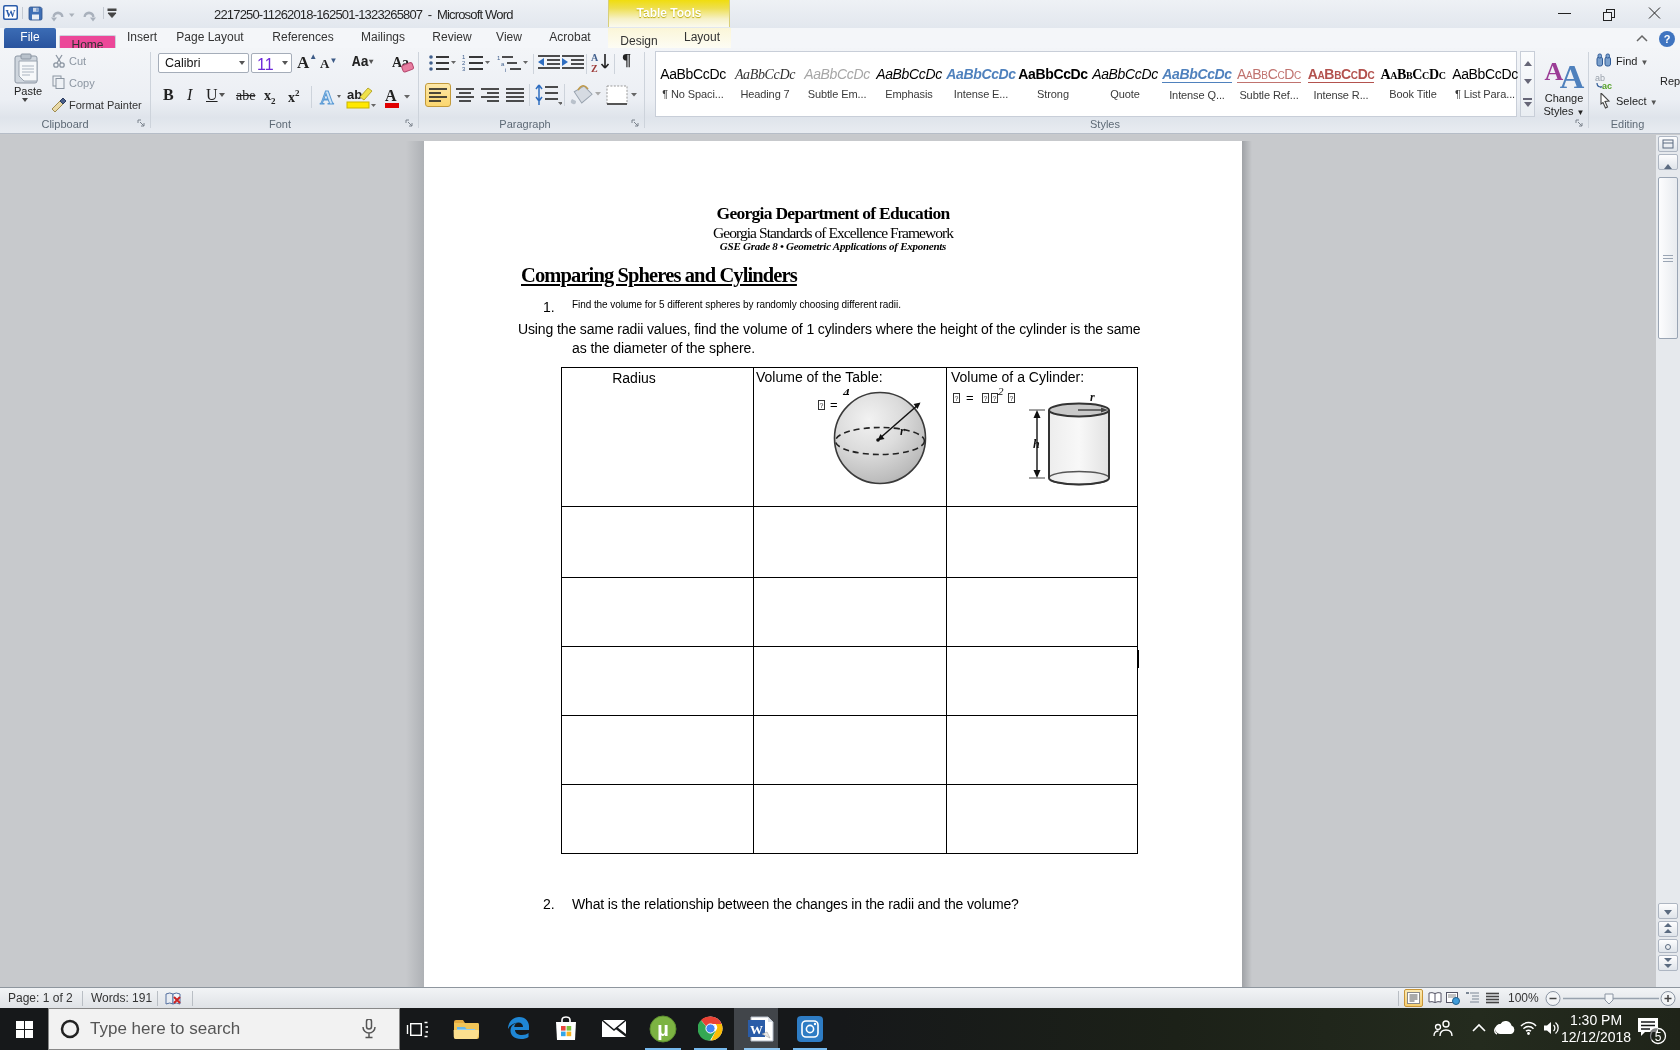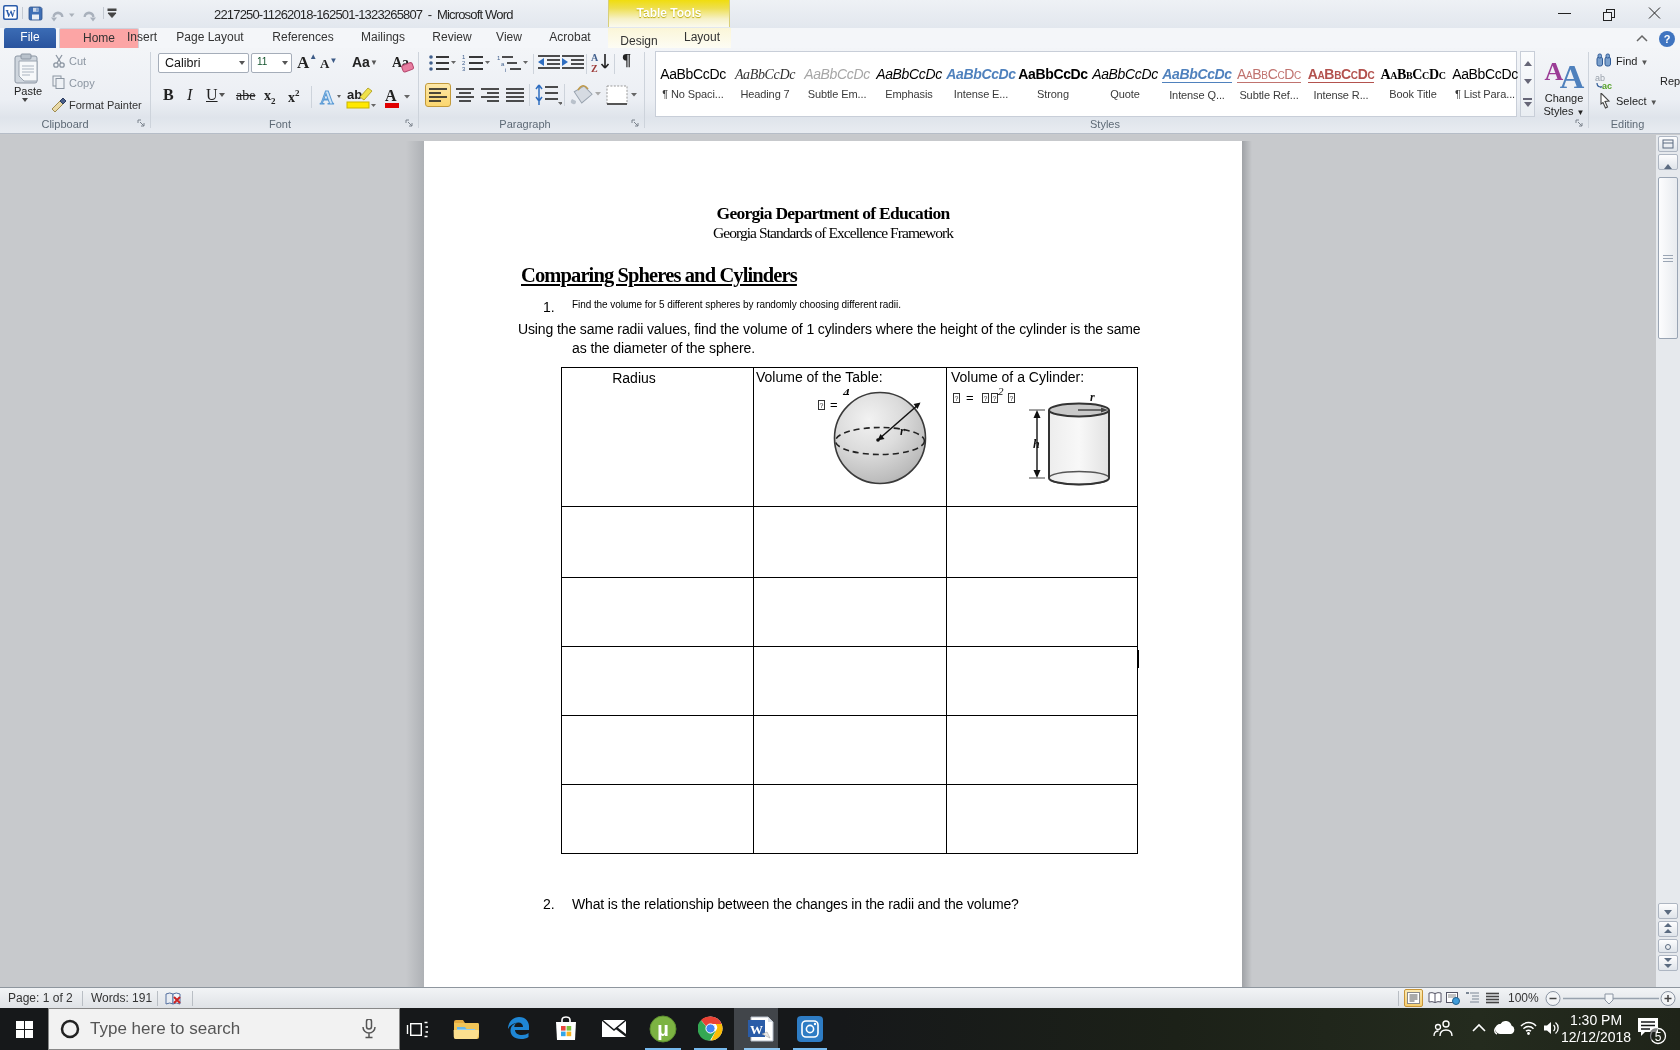--- a/index.html
+++ b/index.html
@@ -14,21 +14,21 @@
   #tabletools { left:608px; top:0px; width:122px; height:27px;
     background:linear-gradient(#f0dd0e 0%, #eedf4e 30%, #f6f1c8 70%, #fbfaee 100%);
     border-left:1px solid #d8cf7a; border-right:1px solid #d8cf7a;
     color:#fff; font-size:12px; font-weight:bold; text-align:center; line-height:27px;
     text-shadow:0 1px 1px #b9a900; }
 
   
   #tabrow { left:0; top:28px; width:1680px; height:20px; background:#f4f6f9; }
   .tab { position:absolute; top:0; height:20px; font-size:12px; color:#333; text-align:center; line-height:19px; }
   #tab-file { left:4px; width:52px; background:linear-gradient(#3b6cb5,#2a549e); color:#fff; border-radius:2px 2px 0 0; }
-  #tab-home { left:59px; width:80px; background:#fca5a5; border:1px solid #ccd2dc; border-bottom:0; border-radius:2px 2px 0 0; }
+  #tab-home { left:59px; width:57px; background:#ec4899; border:1px solid #ccd2dc; border-bottom:0; border-radius:2px 2px 0 0;margin-top:7px; }
   #ctxwash { left:608px; top:0; width:123px; height:20px; background:linear-gradient(#fbf6d8,#fdfcf4); }
 
   
   #ribbon { left:0; top:48px; width:1680px; height:86px;
     background:linear-gradient(#f3f5f8 0%, #eceff4 60%, #dfe4eb 82%, #e8ecf1 100%);
     border-bottom:1px solid #b6bdc7; }
   .gsep { position:absolute; top:4px; height:76px; width:1px; background:#cdd3db; }
   .glabel { position:absolute; top:70px; height:14px; font-size:11px; color:#5e6a76; text-align:center; }
   .btn-label { font-size:11px; color:#222; }
 
@@ -178,26 +178,26 @@
     <path d="M2 13 L10 5 L13 8 L5 16 Z" fill="#e8d9a8" stroke="#a08c50"></path>
     <path d="M10 5 l3 -3 l3 3 l-3 3 z" fill="#4a5f8a" stroke="#2e3e60"></path>
   </svg>
   <div class="abs btn-label" style="left:69px;top:51px;color:#333;">Format Painter</div>
 
   <div class="abs" style="left:158px;top:5px;width:91px;height:20px;background:#fff;border:1px solid #a5adb9;border-radius:2px;">
      <span style="font-size:12.5px;color:#111;position:absolute;left:6px;top:2px;">Calibri</span>
      <span style="position:absolute;right:3px;top:7px;width:0;height:0;border:3.5px solid transparent;border-top:4.5px solid #555;"></span>
   </div>
   <div class="abs" style="left:251px;top:5px;width:41px;height:20px;background:#fff;border:1px solid #a5adb9;border-radius:2px;">
-     <span style="font-size:10px;color:#14532d;position:absolute;left:5px;top:2px;">11</span>
+     <span style="font-size:16px;color:#6d28d9;position:absolute;left:5px;top:2px;">11</span>
      <span style="position:absolute;right:3px;top:7px;width:0;height:0;border:3.5px solid transparent;border-top:4.5px solid #555;"></span>
   </div>
   <div class="abs" style="left:297px;top:4px;font-family:'Liberation Serif',serif;font-size:17px;font-weight:bold;color:#222;">A<span style="font-size:8px;vertical-align:9px;color:#3c5a86">▲</span></div>
   <div class="abs" style="left:320px;top:8px;font-family:'Liberation Serif',serif;font-size:13px;font-weight:bold;color:#222;">A<span style="font-size:8px;vertical-align:5px;color:#3c5a86">▼</span></div>
-  <div class="abs" style="left:352px;top:6px;font-family:Liberation Sans, sans-serif;font-size:14px;font-weight:bold;color:#222;">Aa<span style="font-size:8px;color:#555;vertical-align:2px;">▼</span></div>
+  <div class="abs" style="left:352px;top:6px;font-family:Liberation Mono, monospace;font-size:14px;font-weight:bold;color:#222;">Aa<span style="font-size:8px;color:#555;vertical-align:2px;">▼</span></div>
   <svg class="abs" style="left:390px;top:4px" width="24" height="22" viewBox="0 0 24 22">
     <text x="2" y="15" font-size="14" font-weight="bold" font-family="Liberation Serif" fill="#222">Aa</text>
     <rect x="12" y="12" width="11" height="7" rx="2" fill="#e87da0" stroke="#b5476e" transform="rotate(-20 17 15)"></rect>
   </svg>
   <div class="abs" style="left:163px;top:38px;font-family:'Liberation Serif',serif;font-size:16px;font-weight:bold;color:#222;">B</div>
   <div class="abs" style="left:187px;top:38px;font-family:'Liberation Serif',serif;font-size:16px;font-style:italic;color:#222;">I</div>
   <div class="abs" style="left:206px;top:38px;font-family:'Liberation Serif',serif;font-size:16px;text-decoration:underline;color:#222;">U</div>
   <div class="abs" style="left:219px;top:45px;width:0;height:0;border:3.5px solid transparent;border-top:4px solid #555;"></div>
   <div class="abs" style="left:236px;top:40px;font-family:'Liberation Serif',serif;font-size:14px;text-decoration:line-through;color:#222;">abe</div>
   <div class="abs" style="left:264px;top:40px;font-family:'Liberation Serif',serif;font-size:14px;font-weight:bold;color:#222;">x<sub style="font-size:9px">2</sub></div>
@@ -430,20 +430,21 @@
     </svg>
 </div>
 
 <div class="abs" id="canvas">
   <div id="pageshadowL"></div>
   <div id="pageshadowR"></div>
   <div id="page">
 
     <div class="abs doc-serif" style="left:0;top:62px;width:818px;text-align:center;font-size:17.5px;font-weight:bold;letter-spacing:-0.72px;">Georgia Department of Education</div>
     <div class="abs doc-serif" style="left:0;top:83px;width:818px;text-align:center;font-size:15.5px;letter-spacing:-0.94px;">Georgia Standards of Excellence Framework</div>
+    <div class="abs doc-serif" style="left:0;top:98.5px;width:818px;text-align:center;font-size:11px;font-weight:bold;font-style:italic;letter-spacing:-0.26px;">GSE Grade 8 • Geometric Applications of Exponents</div>
     <div class="abs doc-serif" style="left:97px;top:122.8px;font-size:20.5px;font-weight:bold;text-decoration:underline;letter-spacing:-0.88px;">Comparing Spheres and Cylinders</div>
 
     <div class="abs doc-sans" style="left:119px;top:158px;font-size:14px;">1.</div>
     <div class="abs doc-sans" style="left:148px;top:158px;font-size:10px;letter-spacing:-0.07px;">Find the volume for 5 different spheres by randomly choosing different radii.</div>
     <div class="abs doc-sans" style="left:94px;top:180px;font-size:14px;letter-spacing:-0.12px;">Using the same radii values, find the volume of 1 cylinders where the height of the cylinder is the same</div>
     <div class="abs doc-sans" style="left:148px;top:199px;font-size:14px;letter-spacing:-0.1px;">as the diameter of the sphere.</div>
 
     <div class="tline" style="left:137px;top:226px;width:577px;height:1px"></div>
     <div class="tline" style="left:137px;top:365px;width:577px;height:1px"></div>
     <div class="tline" style="left:137px;top:436px;width:577px;height:1px"></div>

